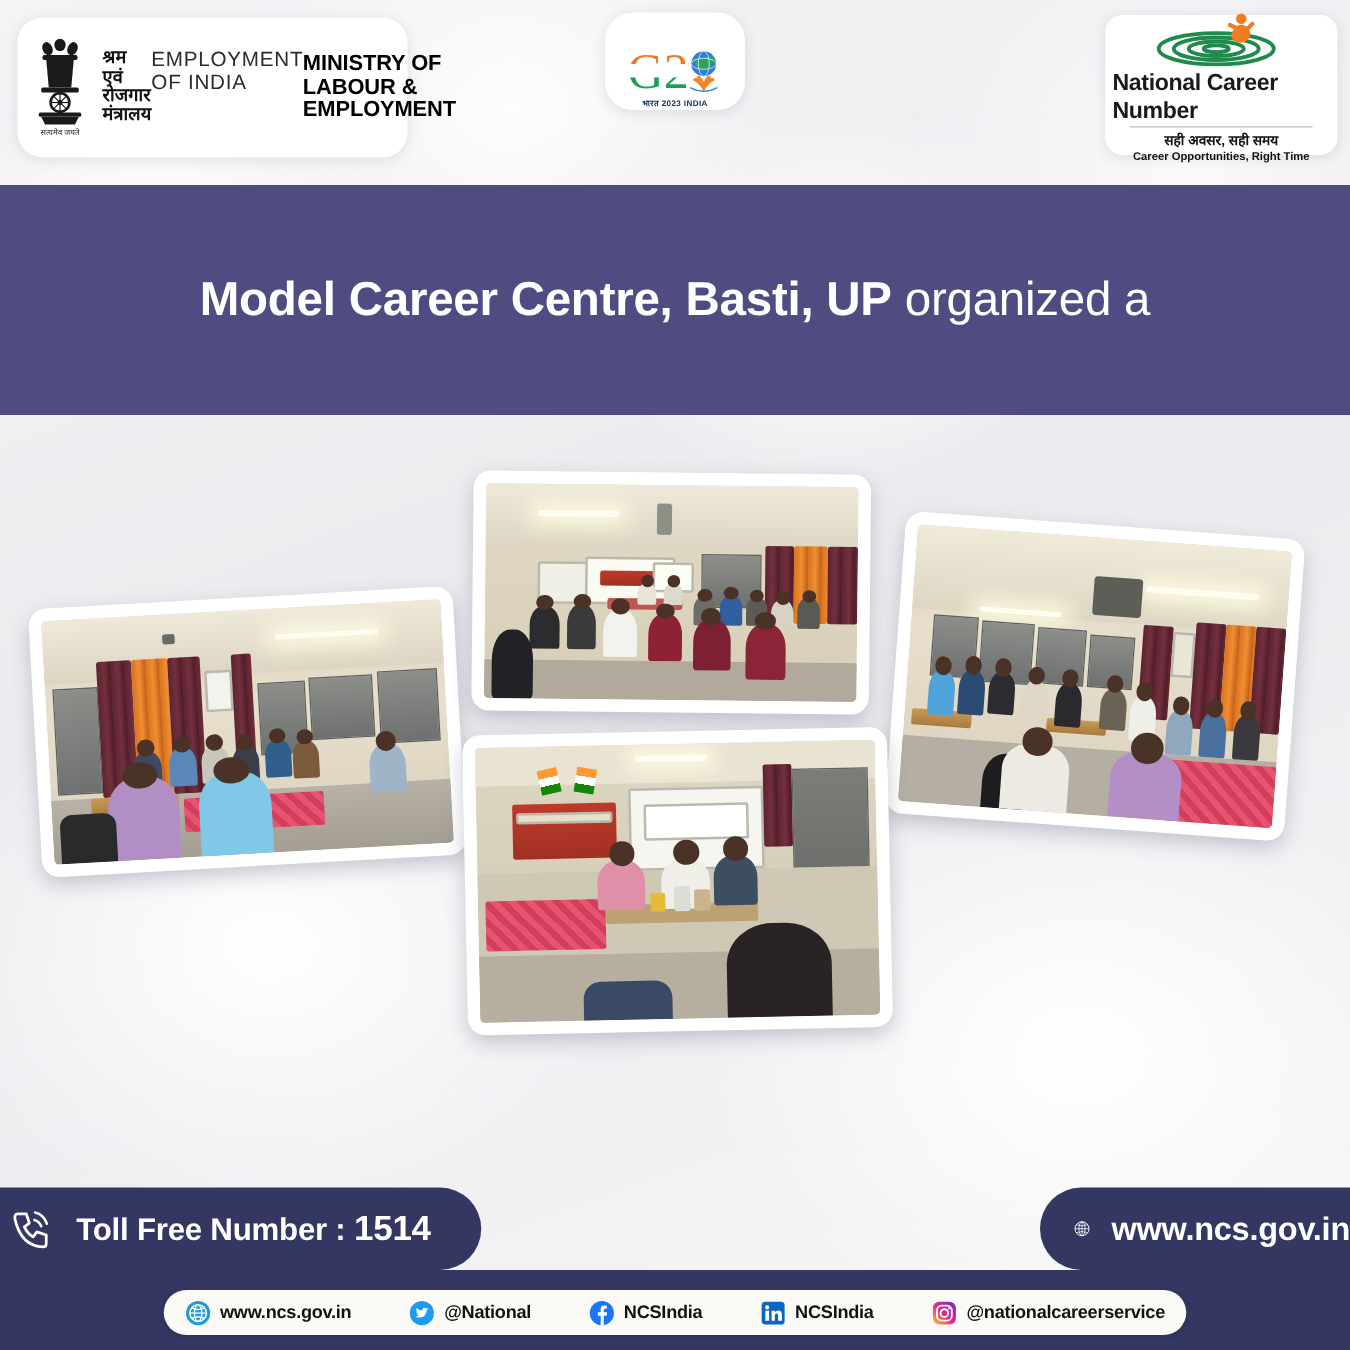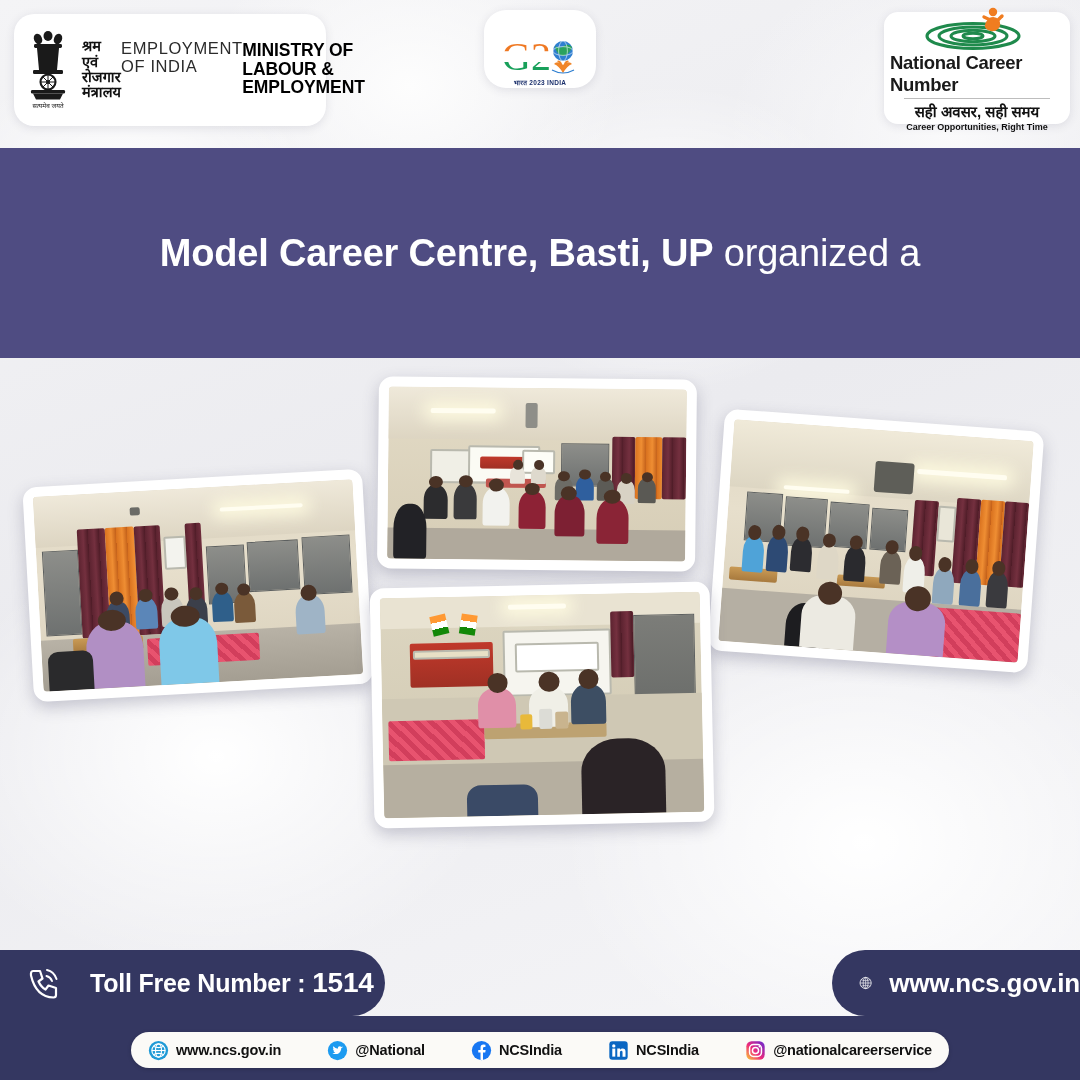--- a/index.html
+++ b/index.html
@@ -48,26 +48,26 @@
   .g20-g { font-family:"Liberation Serif", serif; font-size:40px; line-height:38px; font-weight:400;
            background:linear-gradient(180deg,#ef7822 0%,#ef7822 34%,#ffffff 36%,#ffffff 62%,#18a05a 64%,#18a05a 100%);
            -webkit-background-clip:text; background-clip:text; color:transparent; }
   .g20-emblem { position:relative; width:30px; height:40px; margin-left:-3px; }
   .g20-sub { font-size:6.5px; color:#1a2f6b; letter-spacing:.3px; margin-top:1px; white-space:nowrap; font-weight:600; }
 
   .ncs-inner { display:flex; flex-direction:column; align-items:center; width:100%; padding:6px 6px 5px; }
   .ncs-mark { width:120px; height:46px; }
   .ncs-name { font-size:18.5px; font-weight:bold; color:#1a1a1a; letter-spacing:-.3px; margin-top:1px; }
   .ncs-rule { width:146px; height:1px; background:#bdbdbd; margin:2px 0 2px; }
-  .ncs-hi { font-size:15px; color:#111; font-weight:bold; }
+  .ncs-hi { font-size:11px; color:#111; font-weight:bold; }
   .ncs-en { font-size:9px; color:#111; font-weight:bold; margin-top:1px; }
 
   
   .headline {
-    position:absolute; left:0; top:148px; width:1080px; height:210px;
+    position:absolute; left:0; top:148px; width:1080px; height:184px;
     background:#4f4c82;
     display:flex; flex-direction:column; align-items:center; justify-content:center;
     padding:0 60px;
   }
   .hl-line { color:#fff; font-size:38px; line-height:54px; text-align:center; font-weight:400; letter-spacing:-.2px; }
   .hl-line b { font-weight:bold; }
 
   
   .collage { position:absolute; left:0; top:355px; width:1080px; height:500px; }
   .photo {
@@ -101,21 +101,21 @@
 
   
   .tagline {
     position:absolute; left:0; top:858px; width:1080px; height:62px;
     display:flex; align-items:center; justify-content:center;
     color:#474383; font-size:33px; font-weight:bold; letter-spacing:-.3px;
   }
 
   
   .pill { position:absolute; background:#343761; display:flex; align-items:center; }
-  .pill-toll { left:0; top:950px; width:385px; height:66px; border-radius:0 33px 33px 0; padding-left:24px; gap:26px; }
+  .pill-toll { left:0; top:950px; width:385px; height:66px; border-radius:0 33px 33px 0; padding-left:5px; gap:16px; }
   .pill-web  { right:0; top:950px; width:248px; height:66px; border-radius:33px 0 0 33px; padding-left:26px; gap:16px; }
   .pill-text { color:#fff; font-size:25px; font-weight:600; letter-spacing:-.2px; white-space:nowrap; }
   .pill-text .num { font-weight:bold; font-size:28px; }
   .pill-web .pill-text { font-size:26px; font-weight:bold; }
 
   
   .social-band { position:absolute; left:0; top:1016px; width:1080px; height:64px; background:#343761; }
   .social-strip {
     position:absolute; left:131px; top:1032px; width:818px; height:36px;
     background:#fbfaf7; border-radius:18px;

